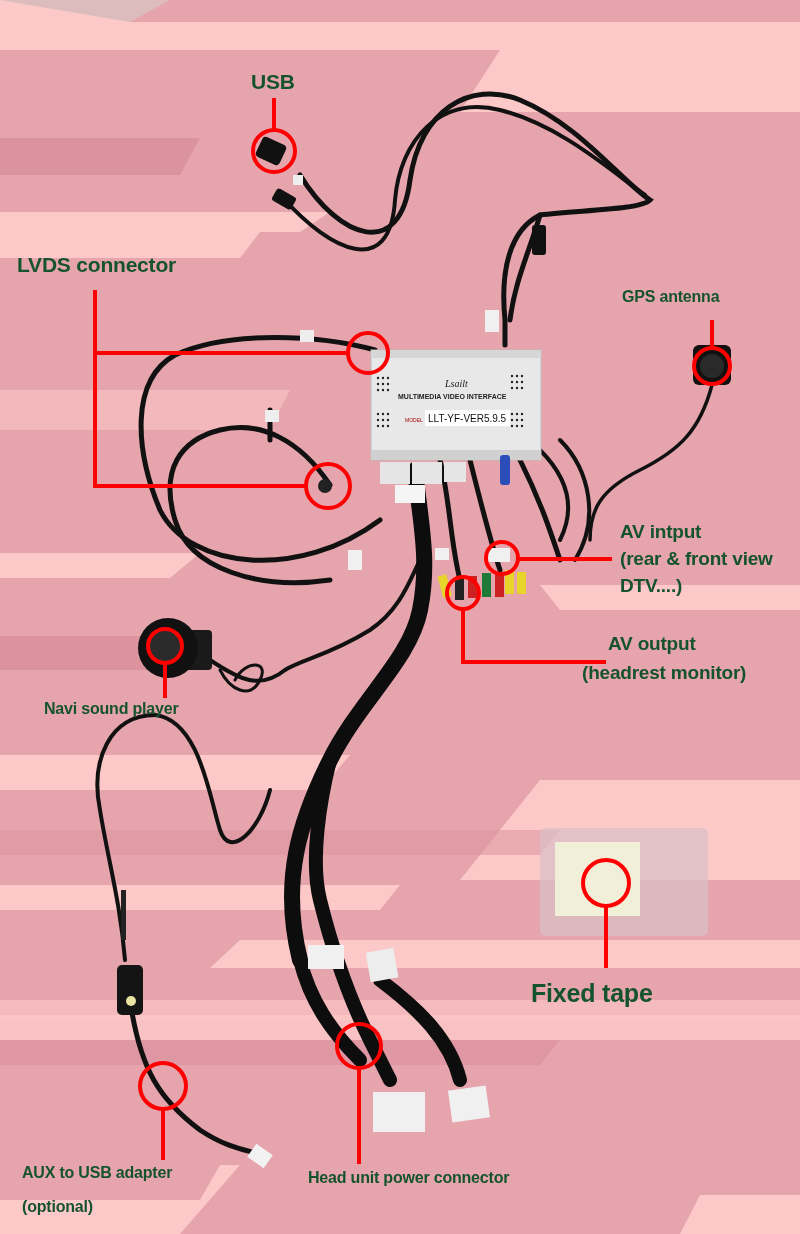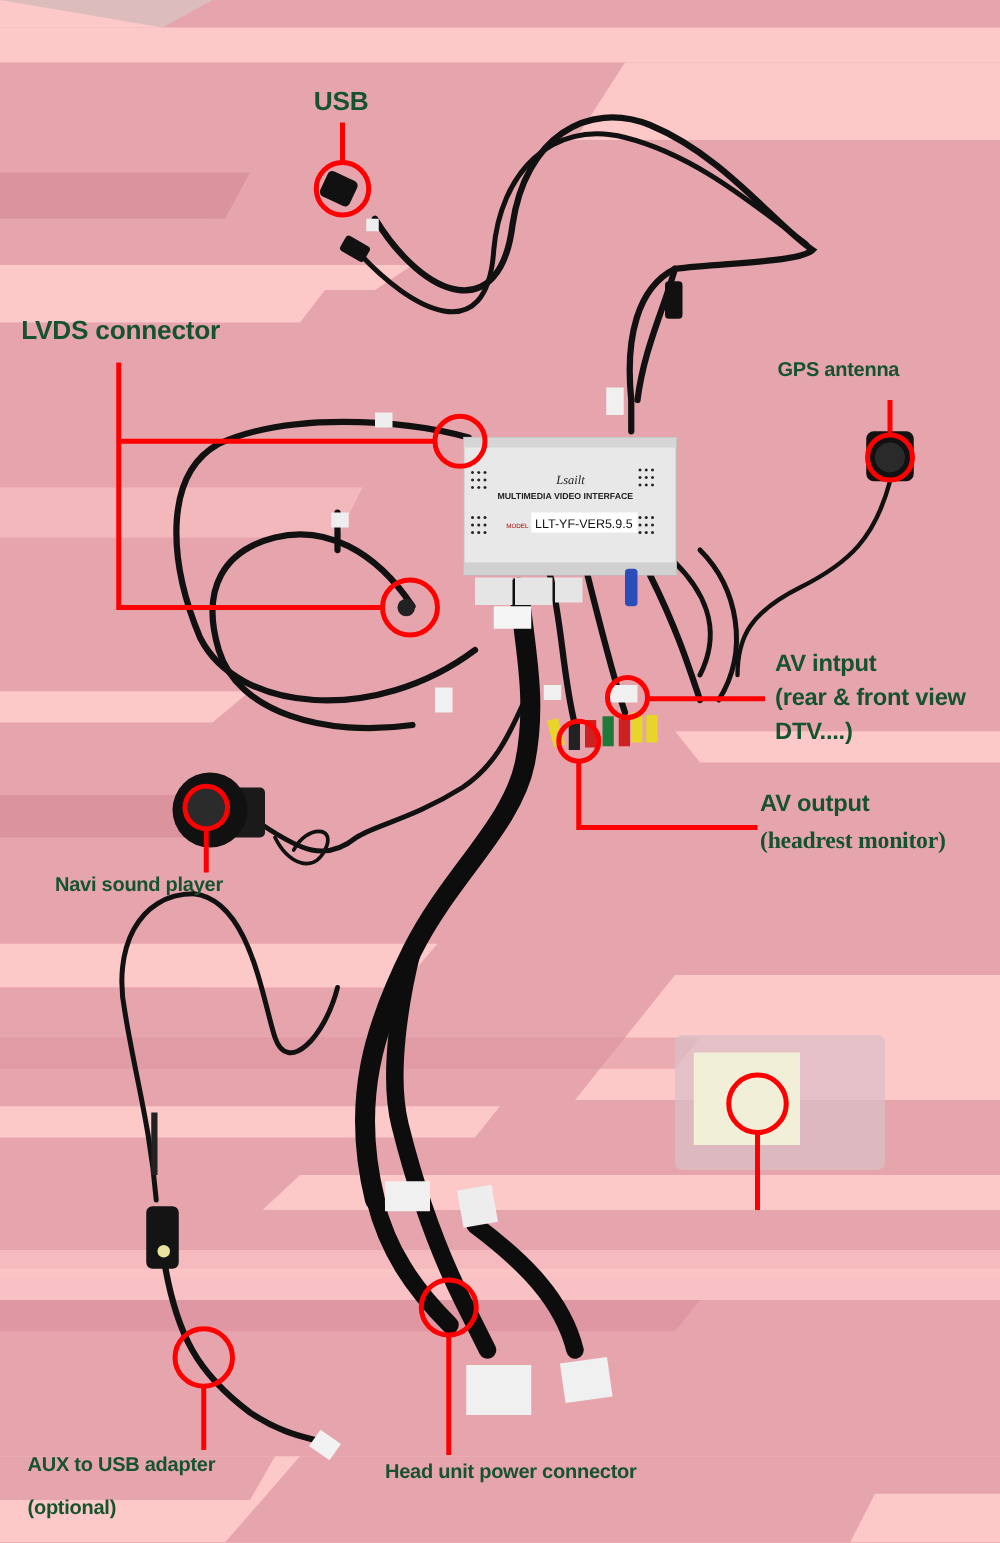--- a/index.html
+++ b/index.html
@@ -226,22 +226,23 @@
 
   <div class="label lbl-21" style="left:17px;top:251px;text-align:right;">LVDS connector</div>
 
   <div class="label lbl-20" style="left:622px;top:287px;">GPS antenna</div>
 
   <div class="label lbl-19" style="left:620px;top:520px;">AV intput</div>
   <div class="label lbl-19" style="left:620px;top:547px;">(rear &amp; front view</div>
   <div class="label lbl-19" style="left:620px;top:574px;">DTV....)</div>
 
   <div class="label lbl-19" style="left:608px;top:632px;">AV output</div>
-  <div class="label lbl-19" style="left:608px;top:661px;font-family:Liberation Serif, serif;">(headrest monitor)</div>
+  <div class="label lbl-19" style="left:582px;top:661px;">(headrest monitor)</div>
 
   <div class="label lbl-20" style="left:44px;top:699px;">Navi sound player</div>
 
+  <div class="label lbl-24" style="left:531px;top:977px;">Fixed tape</div>
 
   <div class="label lbl-20" style="left:22px;top:1163px;">AUX to USB adapter</div>
   <div class="label lbl-20" style="left:22px;top:1197px;">(optional)</div>
 
   <div class="label lbl-20" style="left:308px;top:1168px;">Head unit power connector</div>
 </div>
 
 </body></html>

